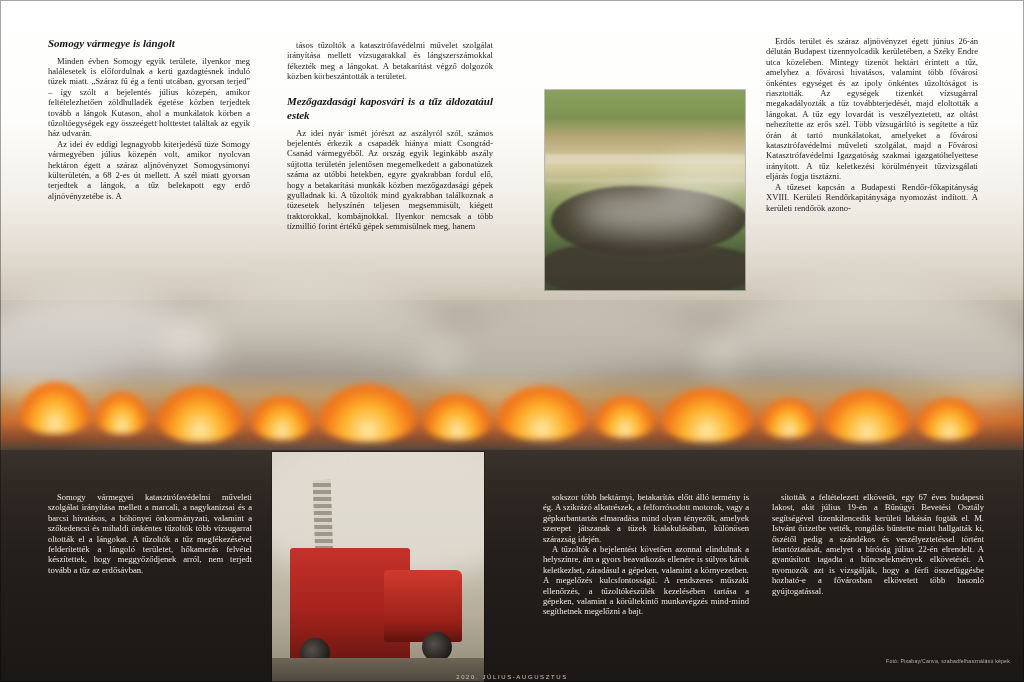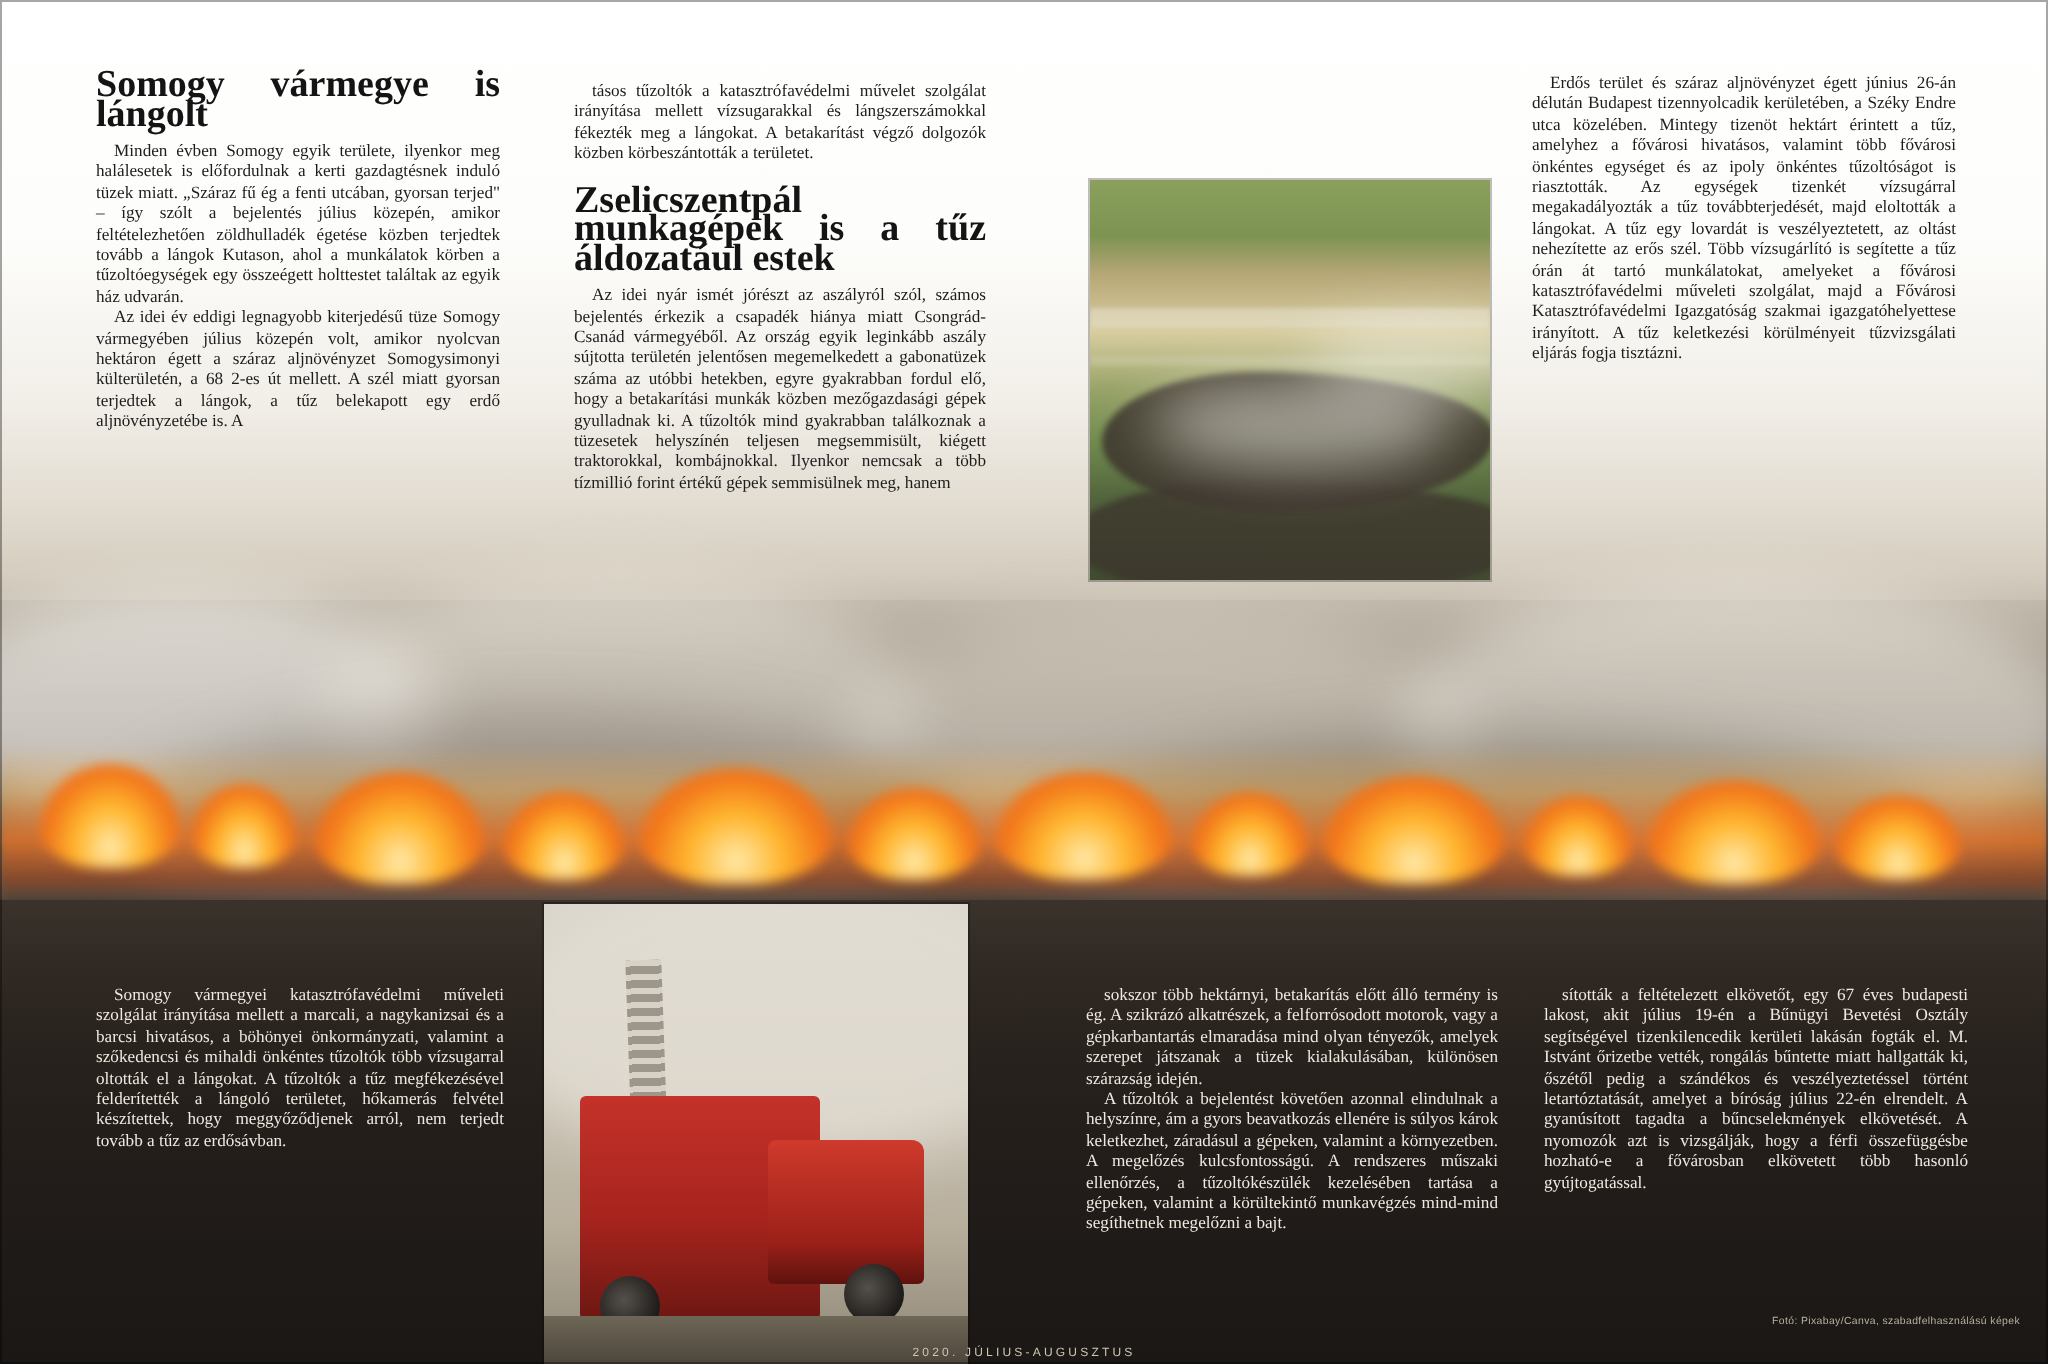--- a/index.html
+++ b/index.html
@@ -85,22 +85,23 @@
     color: #1c1c1c;
     font-size: 8.6px;
     line-height: 10.4px;
     text-align: justify;
     text-justify: inter-word;
     hyphens: auto;
   }
   .col.on-dark { color: #efe9e0; }
   .col h2 {
     margin: 0 0 5px 0;
-    font-size: 19px;
+    font-size: 11px;
     line-height: 14.5px;
+    font-style: italic;
     font-weight: bold;
     color: #141414;
   }
   .col p { margin: 0; text-indent: 9px; }
   .col p.first { text-indent: 9px; }
 
   
   .inset {
     position: absolute;
     overflow: hidden;
@@ -221,35 +222,36 @@
   <div class="photo-ground"></div>
 
   <div class="col" style="left:48px; top:36px; width:202px;">
     <h2>Somogy vármegye is lángolt</h2>
     <p>Minden évben Somogy egyik területe, ilyenkor meg halálesetek is előfordulnak a kerti gazdagtésnek induló tüzek miatt. „Száraz fű ég a fenti utcában, gyorsan terjed" – így szólt a bejelentés július közepén, amikor feltételezhetően zöldhulladék égetése közben terjedtek tovább a lángok Kutason, ahol a munkálatok körben a tűzoltóegységek egy összeégett holttestet találtak az egyik ház udvarán.</p>
     <p>Az idei év eddigi legnagyobb kiterjedésű tüze Somogy vármegyében július közepén volt, amikor nyolcvan hektáron égett a száraz aljnövényzet Somogysimonyi külterületén, a 68 2-es út mellett. A szél miatt gyorsan terjedtek a lángok, a tűz belekapott egy erdő aljnövényzetébe is. A</p>
   </div>
 
   <div class="col" style="left:272px; top:40px; width:206px;margin-left:15px;">
     <p>tásos tűzoltók a katasztrófavédelmi művelet szolgálat irányítása mellett vízsugarakkal és lángszerszámokkal fékezték meg a lángokat. A betakarítást végző dolgozók közben körbeszántották a területet.</p>
-    <h2 style="margin-top:12px;">Zselicszentpál munkagépek is a tűz áldozatául estek</h2>
+    <h2 style="margin-top:12px;">Mezőgazdasági kaposvári is a tűz áldozatául estek</h2>
     <p>Az idei nyár ismét jórészt az aszályról szól, számos bejelentés érkezik a csapadék hiánya miatt Csongrád-Csanád vármegyéből. Az ország egyik leginkább aszály sújtotta területén jelentősen megemelkedett a gabonatüzek száma az utóbbi hetekben, egyre gyakrabban fordul elő, hogy a betakarítási munkák közben mezőgazdasági gépek gyulladnak ki. A tűzoltók mind gyakrabban találkoznak a tüzesetek helyszínén teljesen megsemmisült, kiégett traktorokkal, kombájnokkal. Ilyenkor nemcsak a több tízmillió forint értékű gépek semmisülnek meg, hanem</p>
   </div>
 
   <div class="inset inset-aerial">
     <div class="aerial-burn" style="left:6px;  top:96px;  width:196px; height:70px;"></div>
     <div class="aerial-burn" style="left:-10px; top:150px; width:230px; height:60px; opacity:0.75;"></div>
     <div class="aerial-strip" style="left:0px; top:64px; width:200px; height:10px;"></div>
     <div class="aerial-strip" style="left:0px; top:88px; width:200px; height:5px; opacity:0.4;"></div>
     <div class="smoke-puff" style="left:30px; top:100px; width:150px; height:44px; background:rgba(235,232,224,0.55);"></div>
     <div class="smoke-puff" style="left:110px; top:70px; width:110px; height:40px; background:rgba(245,243,237,0.5);"></div>
   </div>
 
   <div class="col" style="left:766px; top:36px; width:212px;">
     <p class="first">Erdős terület és száraz aljnövényzet égett június 26-án délután Budapest tizennyolcadik kerületében, a Széky Endre utca közelében. Mintegy tizenöt hektárt érintett a tűz, amelyhez a fővárosi hivatásos, valamint több fővárosi önkéntes egységet és az ipoly önkéntes tűzoltóságot is riasztották. Az egységek tizenkét vízsugárral megakadályozták a tűz továbbterjedését, majd eloltották a lángokat. A tűz egy lovardát is veszélyeztetett, az oltást nehezítette az erős szél. Több vízsugárlító is segítette a tűz órán át tartó munkálatokat, amelyeket a fővárosi katasztrófavédelmi műveleti szolgálat, majd a Fővárosi Katasztrófavédelmi Igazgatóság szakmai igazgatóhelyettese irányított. A tűz keletkezési körülményeit tűzvizsgálati eljárás fogja tisztázni.</p>
+    <p>A tűzeset kapcsán a Budapesti Rendőr-főkapitányság XVIII. Kerületi Rendőrkapitánysága nyomozást indított. A kerületi rendőrök azono-</p>
   </div>
 
   <div class="inset inset-truck">
     <div class="smoke-puff" style="left:-30px; top:-20px; width:300px; height:150px; background:rgba(228,223,212,0.8);"></div>
     <div class="truck-ladder"></div>
     <div class="truck-body"></div>
     <div class="truck-cab"></div>
     <div class="truck-wheel" style="left:28px;  top:186px;"></div>
     <div class="truck-wheel" style="left:150px; top:180px;"></div>
     <div style="position:absolute; left:0; top:206px; width:212px; height:26px; background:linear-gradient(to bottom,#6e6656,#4a4339);"></div>

